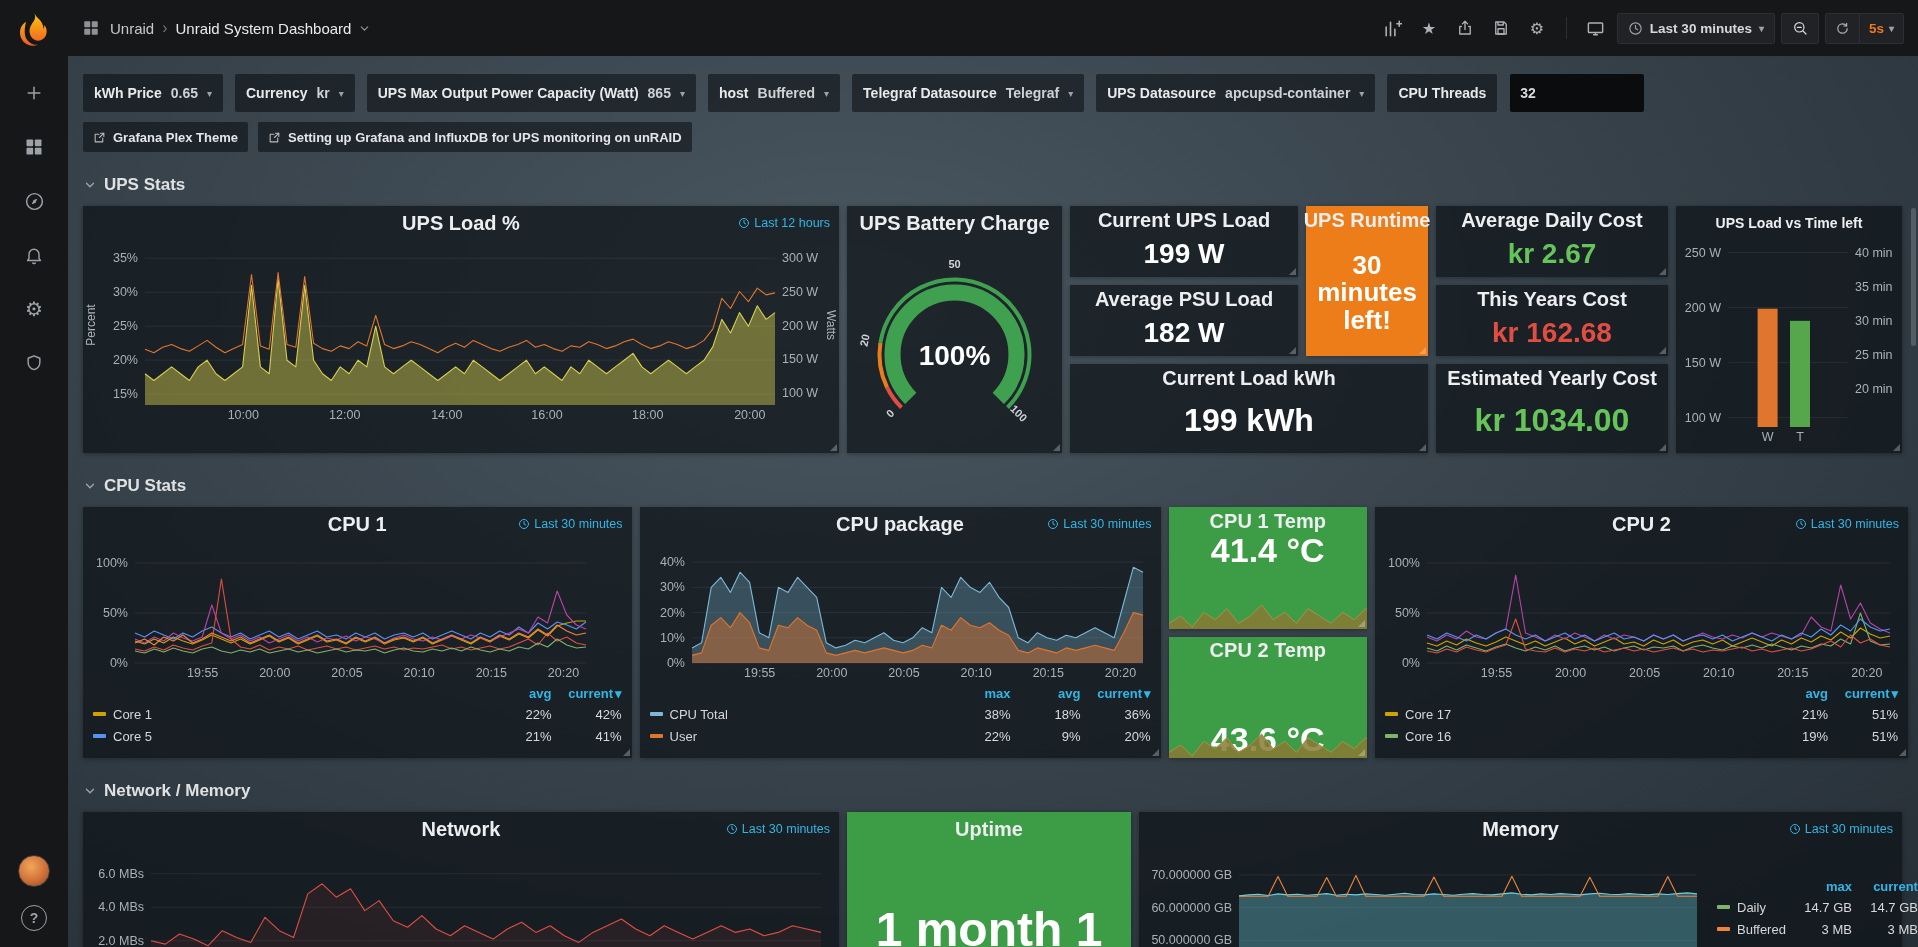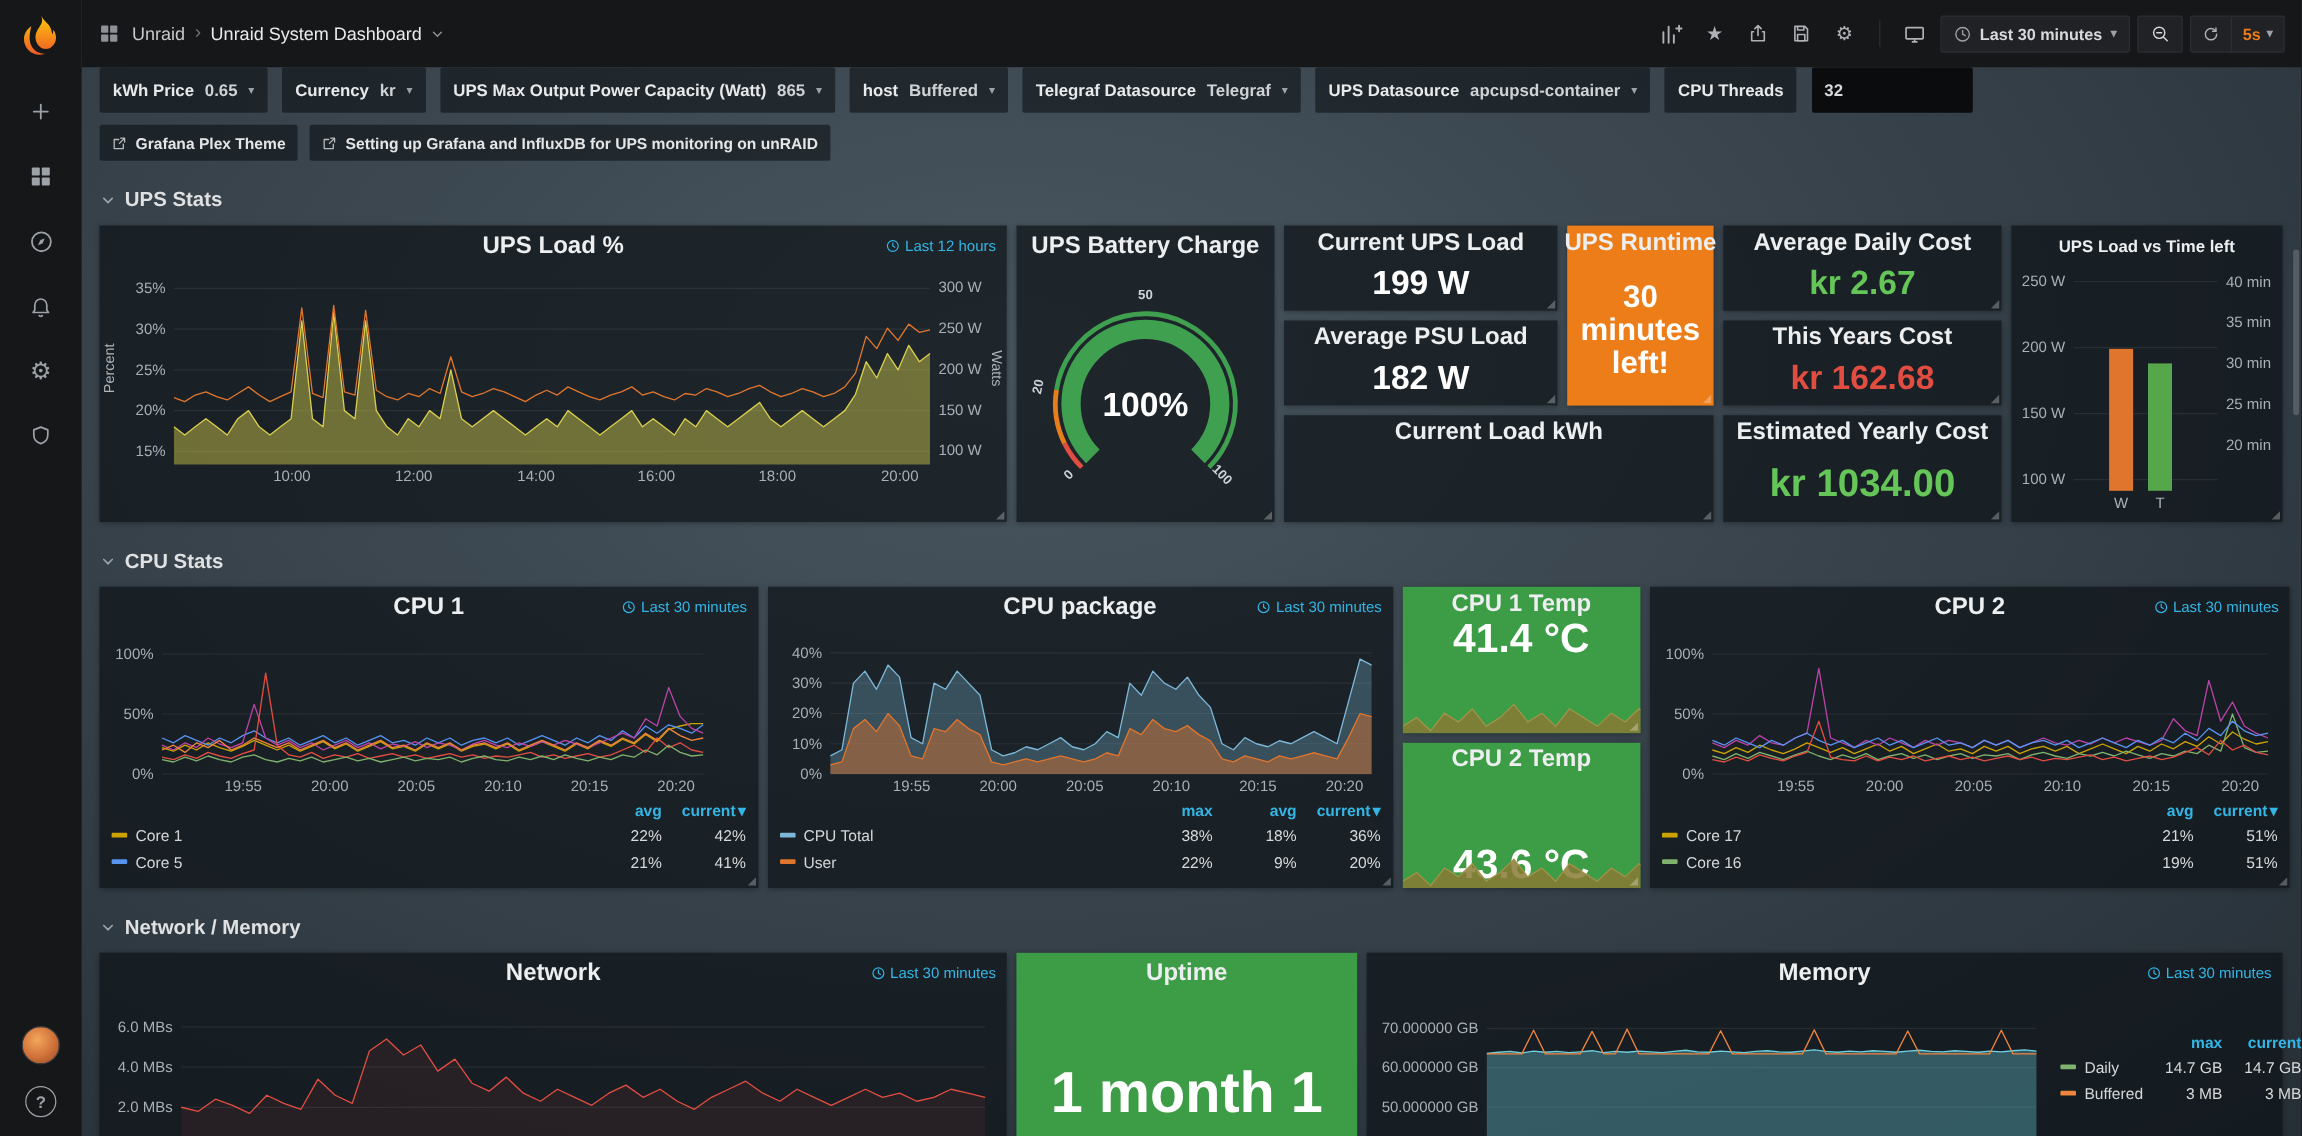--- a/index.html
+++ b/index.html
@@ -26,21 +26,21 @@
 .nb-div{width:1px;height:22px;background:#2c2f33;margin:0 8px}
 .nb-btn{height:31px;background:#202226;border:1px solid #2b2e33;border-radius:2px;color:#d8d9da;font-size:13.5px;font-weight:bold;display:flex;align-items:center;gap:7px;padding:0 10px}
 .nb-btn .cc{color:#9da2a8;display:flex}
 .r-group{display:flex;align-items:stretch;height:31px;background:#202226;border:1px solid #2b2e33;border-radius:2px}
 .r-group button{display:flex;align-items:center;gap:5px;padding:0 9px;color:#aeb1b5}
 .r-group .r-int{border-left:1px solid #2b2e33;font-weight:bold;font-size:13.5px}
 .r-orange{color:var(--refresh-orange,#eb7b18)}
 .caret-glyph{font-size:10px;color:#9da2a8}
 
 .dash{flex:1;padding:0 10px 0 15px;overflow:hidden}
-.var-row{display:flex;gap:12px;align-items:center}
+.var-row{margin-top:18px;display:flex;gap:12px;align-items:center}
 .chip{height:38px;background:rgba(9,12,14,0.55);border-radius:2px;display:flex;align-items:center;gap:9px;padding:0 11px}
 .chip-label{font-size:14px;font-weight:bold;color:#e8e9ea;white-space:nowrap}
 .chip-value{font-size:14px;font-weight:bold;color:#cfd2d5;white-space:nowrap}
 .chip-input{width:134px;height:38px;background:#0a0c0e;border:none;border-radius:2px;color:#d8d9da;font-size:14px;font-weight:bold;font-family:inherit;padding:0 10px;margin-left:4px}
 .links-row{margin-top:10px;display:flex;gap:10px}
 .dlink{height:30px;background:rgba(9,12,14,0.55);border-radius:2px;display:flex;align-items:center;gap:7px;padding:0 10px;font-size:13px;font-weight:bold;color:#e4e5e7;text-decoration:none;cursor:pointer}
 .dlink .li{color:#b7babd;display:flex}
 .section{margin-top:20px;height:26px;display:flex;align-items:center;gap:7px;cursor:pointer}
 .section:first-of-type{margin-top:16px}
 .sec-chev{color:#9da2a8;display:flex}
@@ -401,20 +401,23 @@
                 <span class="panel-title">This Years Cost</span>
               </div>
             <div class="stat-body">
                 <span class="stat-value c-red">kr 162.68</span>
               </div>
           </div>
           <div class="panel stat" style="grid-area:3/1/4/3">
             <div class="panel-header">
                 <span class="panel-title">Current Load kWh</span>
               </div>
+            <div class="stat-body">
+                <span class="stat-value lg">199 kWh</span>
+              </div>
           </div>
           <div class="panel stat" style="grid-area:3/3">
             <div class="panel-header">
                 <span class="panel-title">Estimated Yearly Cost</span>
               </div>
             <div class="stat-body">
                 <span class="stat-value lg c-green">kr 1034.00</span>
               </div>
           </div>
         </div>

